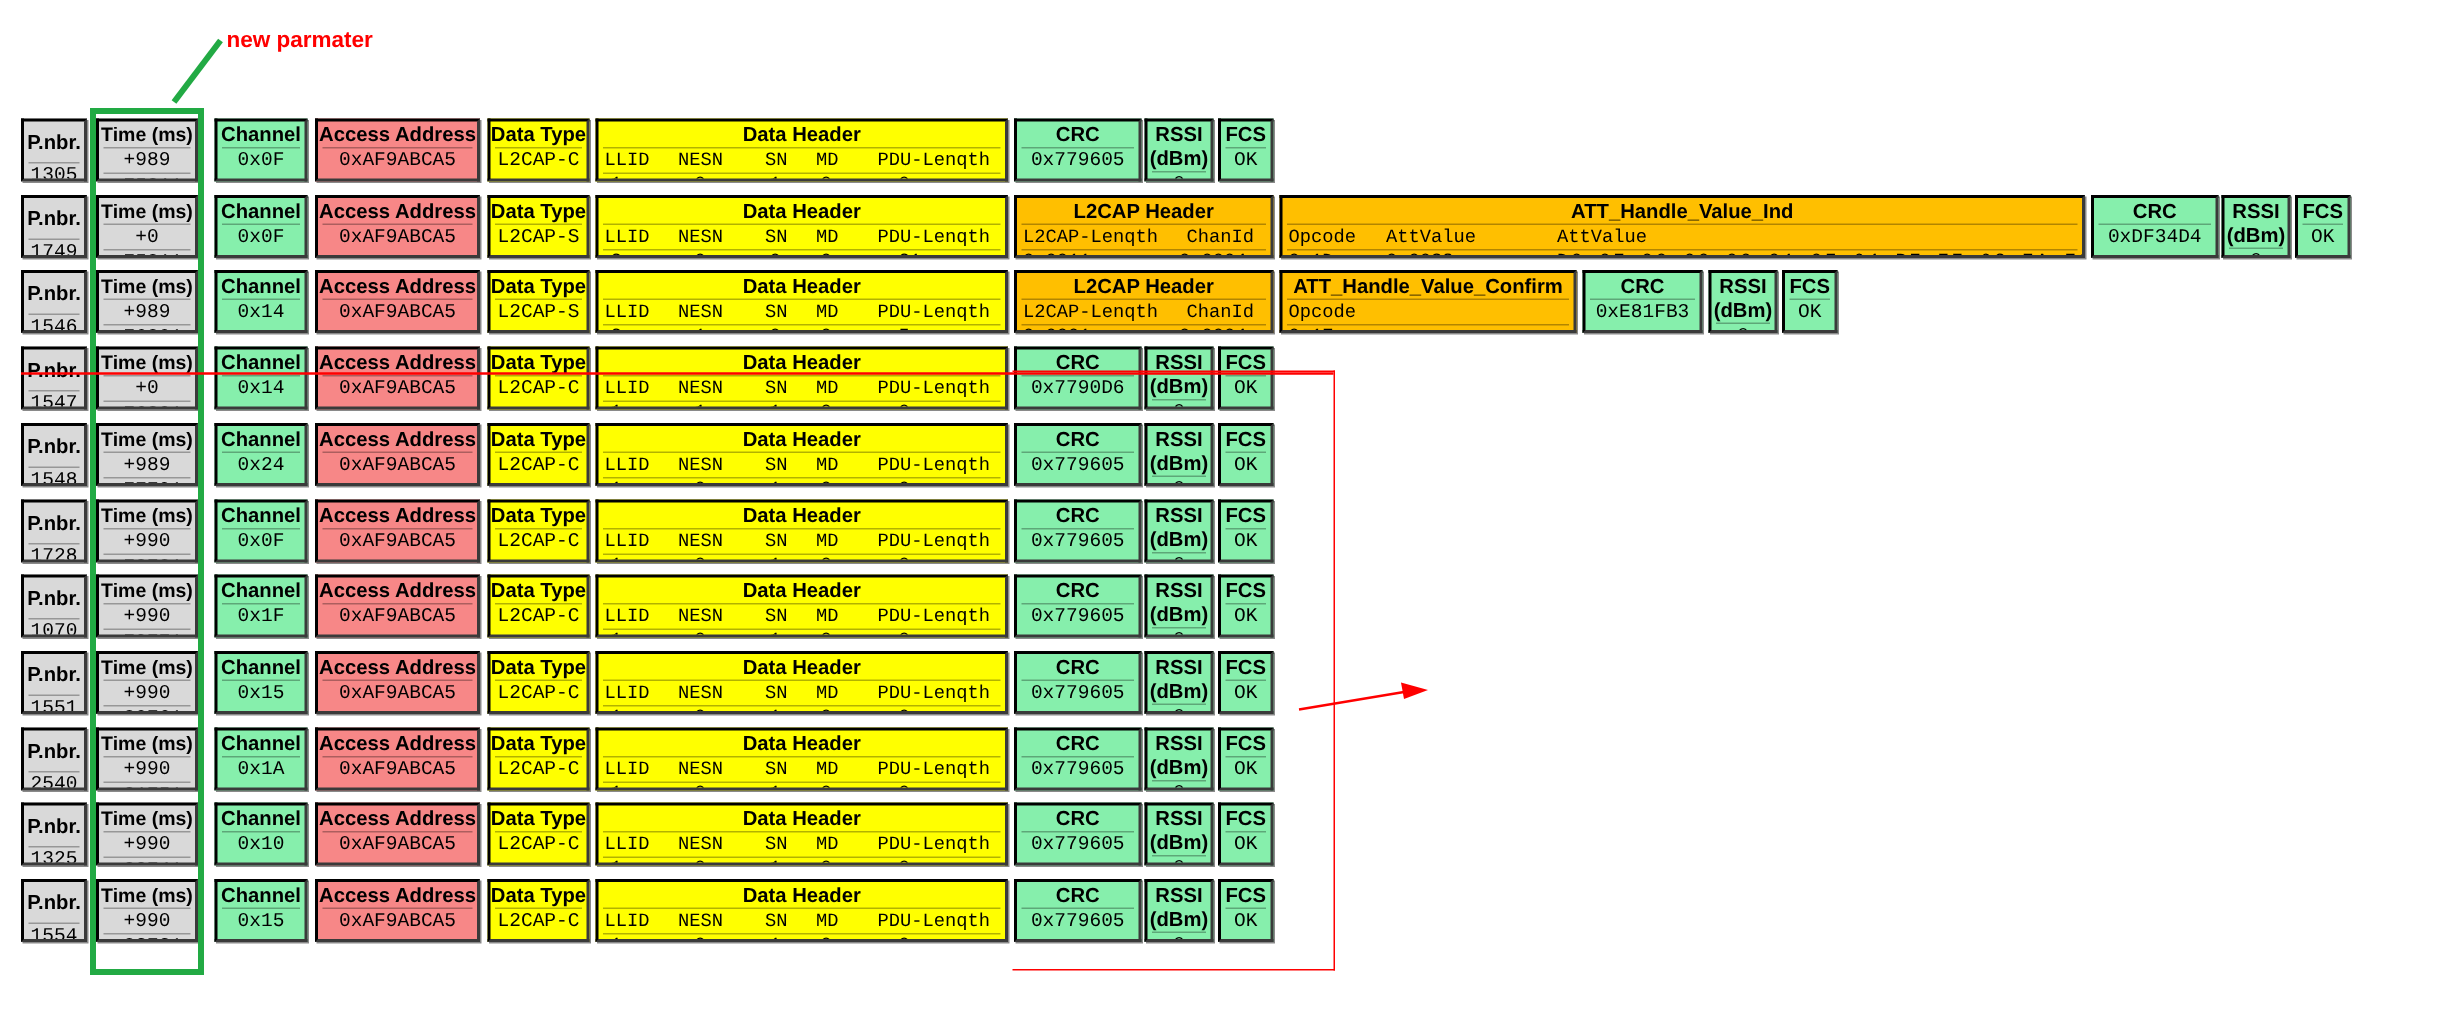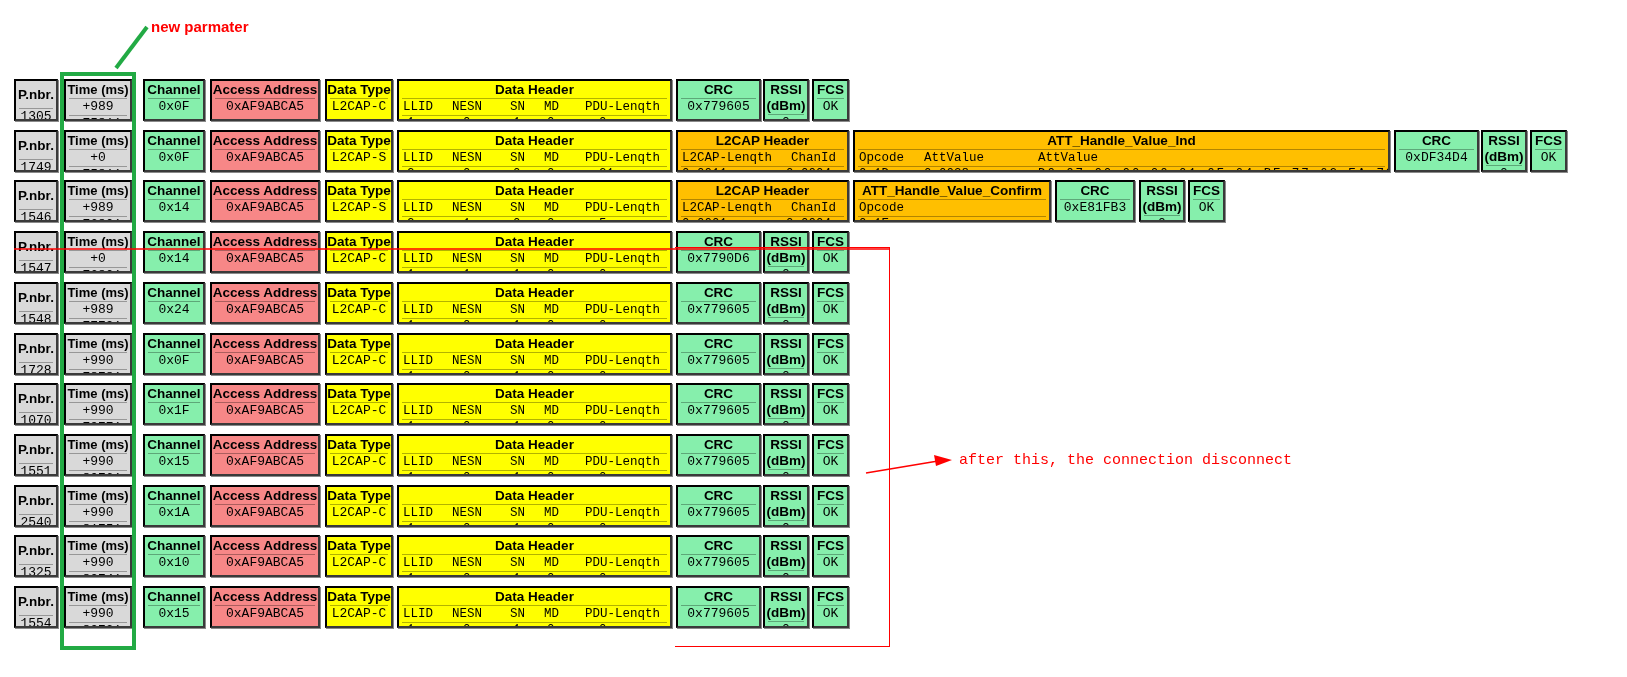--- a/index.html
+++ b/index.html
@@ -836,14 +836,13 @@
   <svg class="overlay">
     <line x1="116" y1="30" x2="114" y2="30" stroke="#22aa44" stroke-width="0"></line>
     <line x1="147" y1="27" x2="116" y2="68" stroke="#22aa44" stroke-width="4"></line>
     <line x1="14" y1="249" x2="889" y2="249" stroke="#ff0000" stroke-width="1.6"></line>
     <line x1="866" y1="473" x2="938" y2="461" stroke="#ff0000" stroke-width="1.6"></line>
     <polygon points="952,460 934,455 936,466" fill="#ff0000"></polygon>
   </svg>
 
   <div class="ann-text-red" style="left:151px;top:18px;">new parmater</div>
 
-  <div class="ann-mono-red" style="left:959px;top:452px;">after this, the connection disconnect</div>
 </div>
 
 </body></html>

